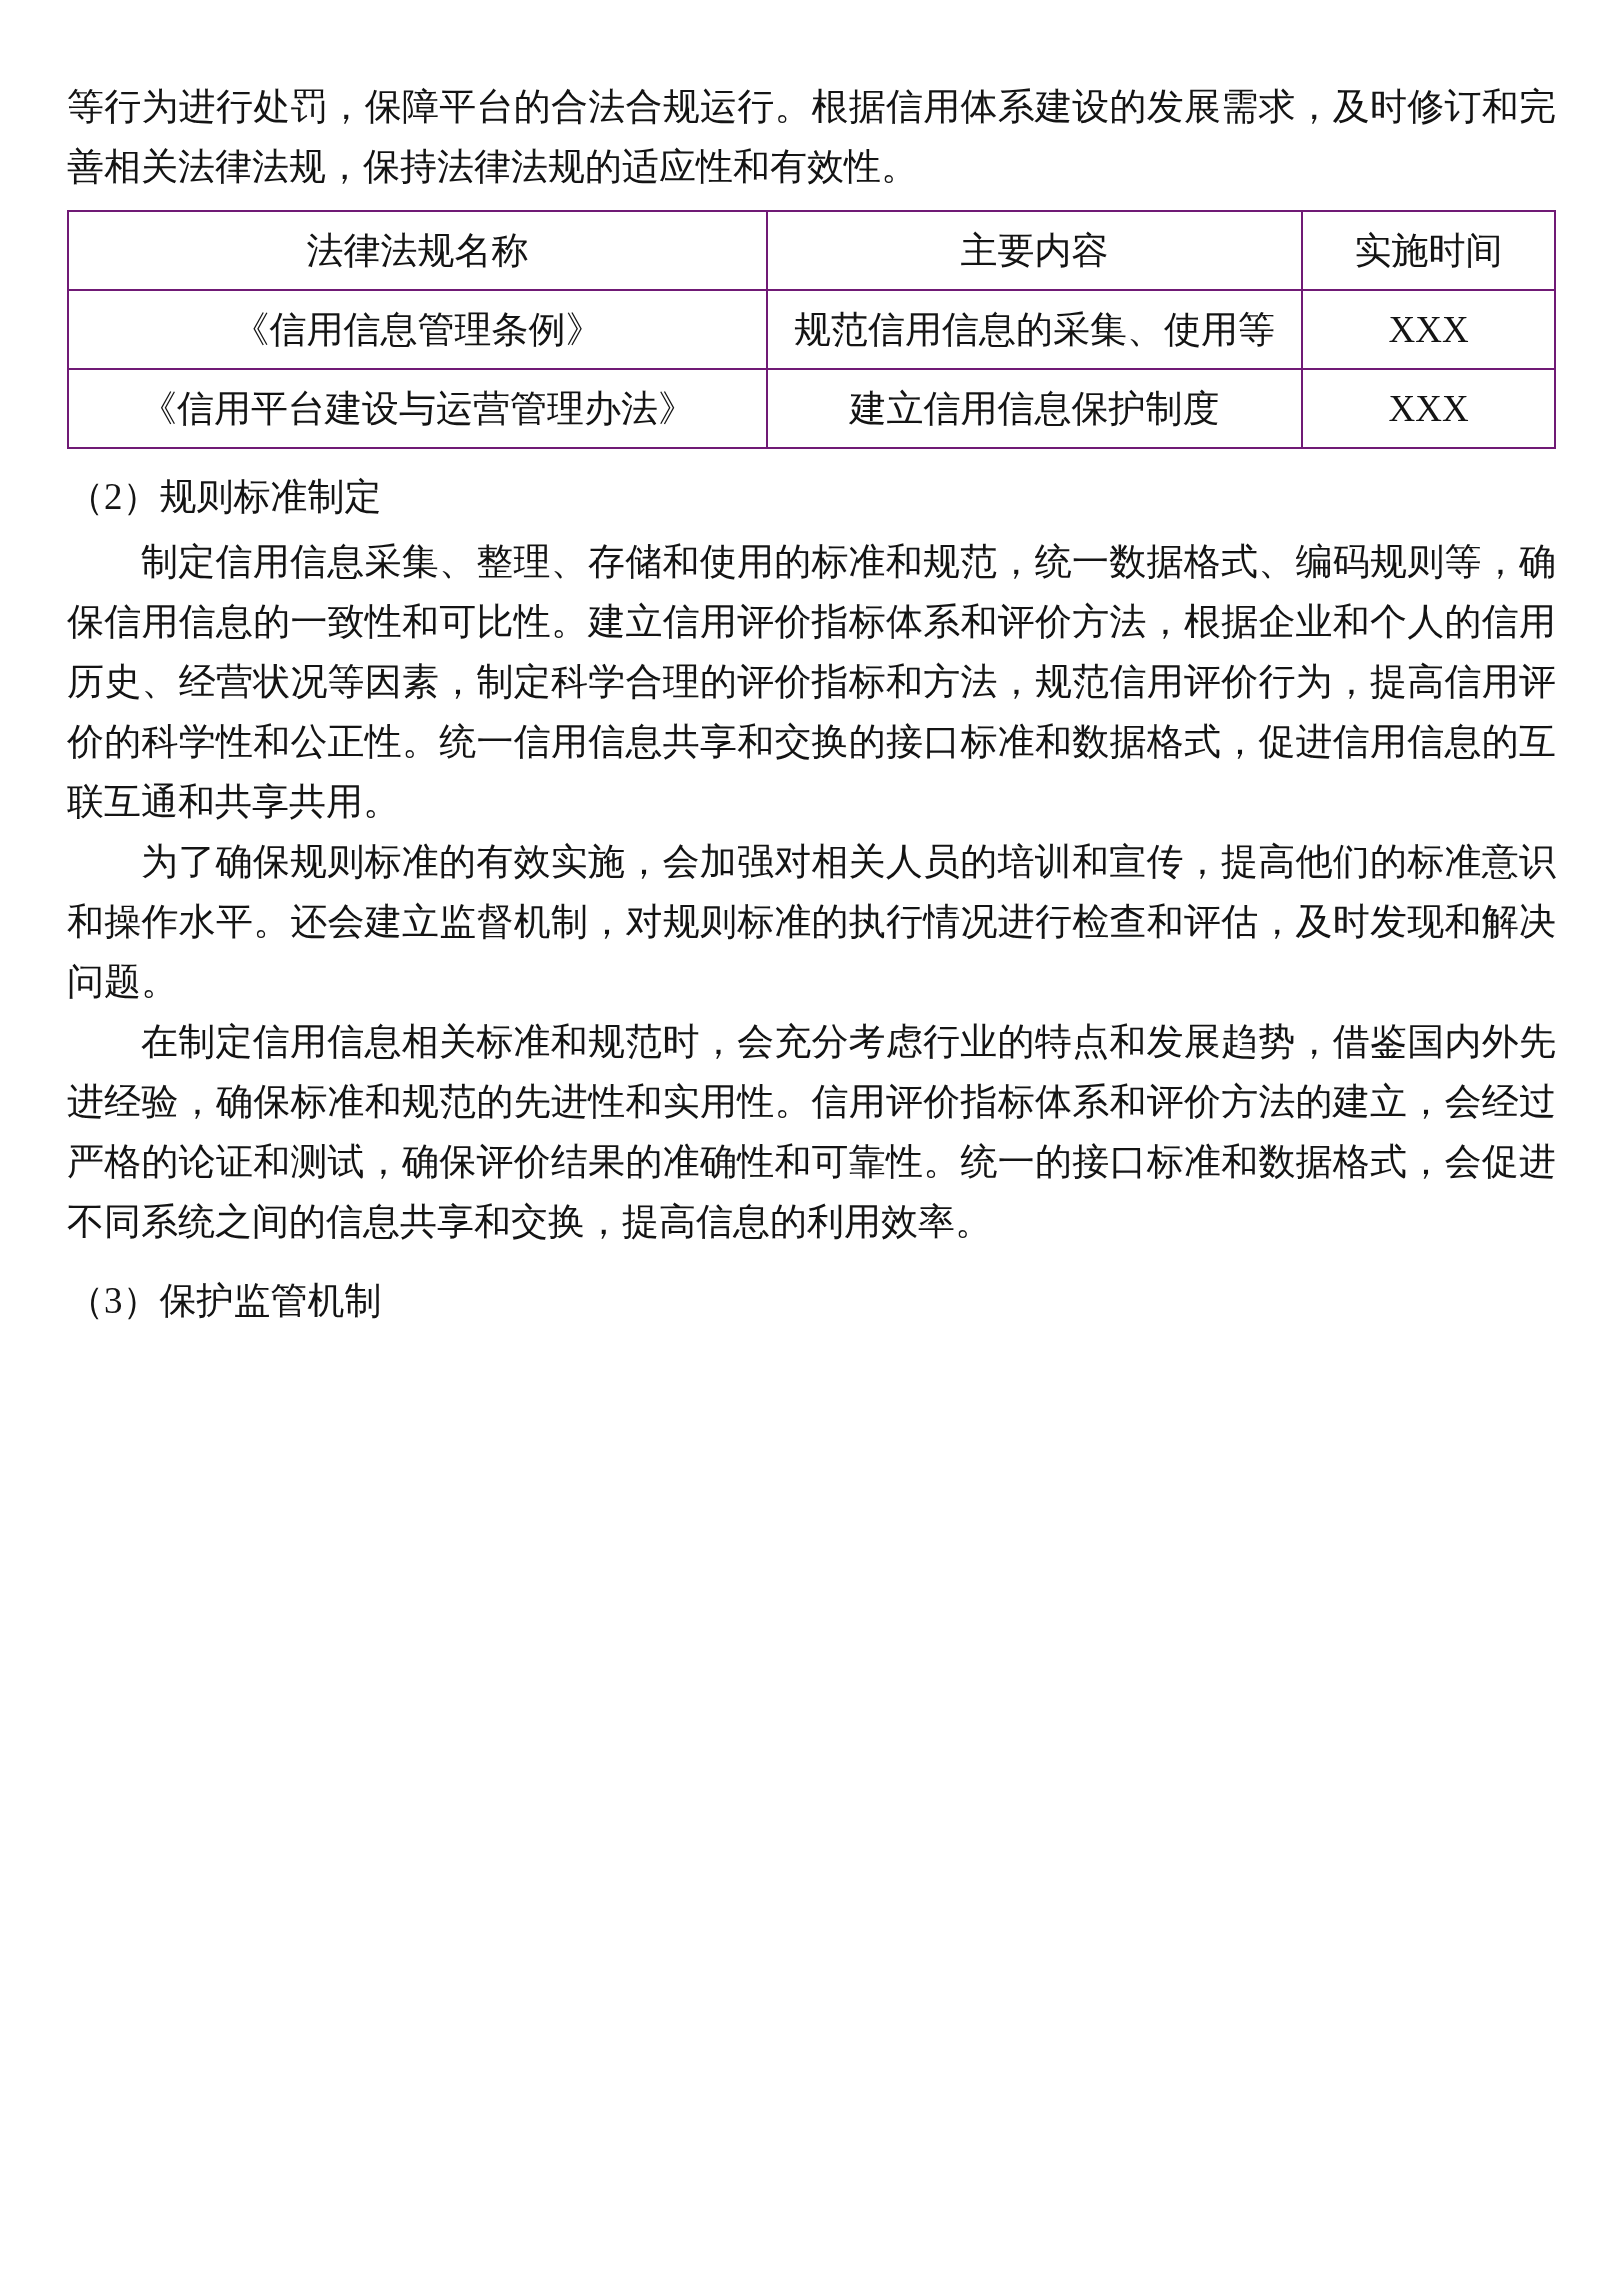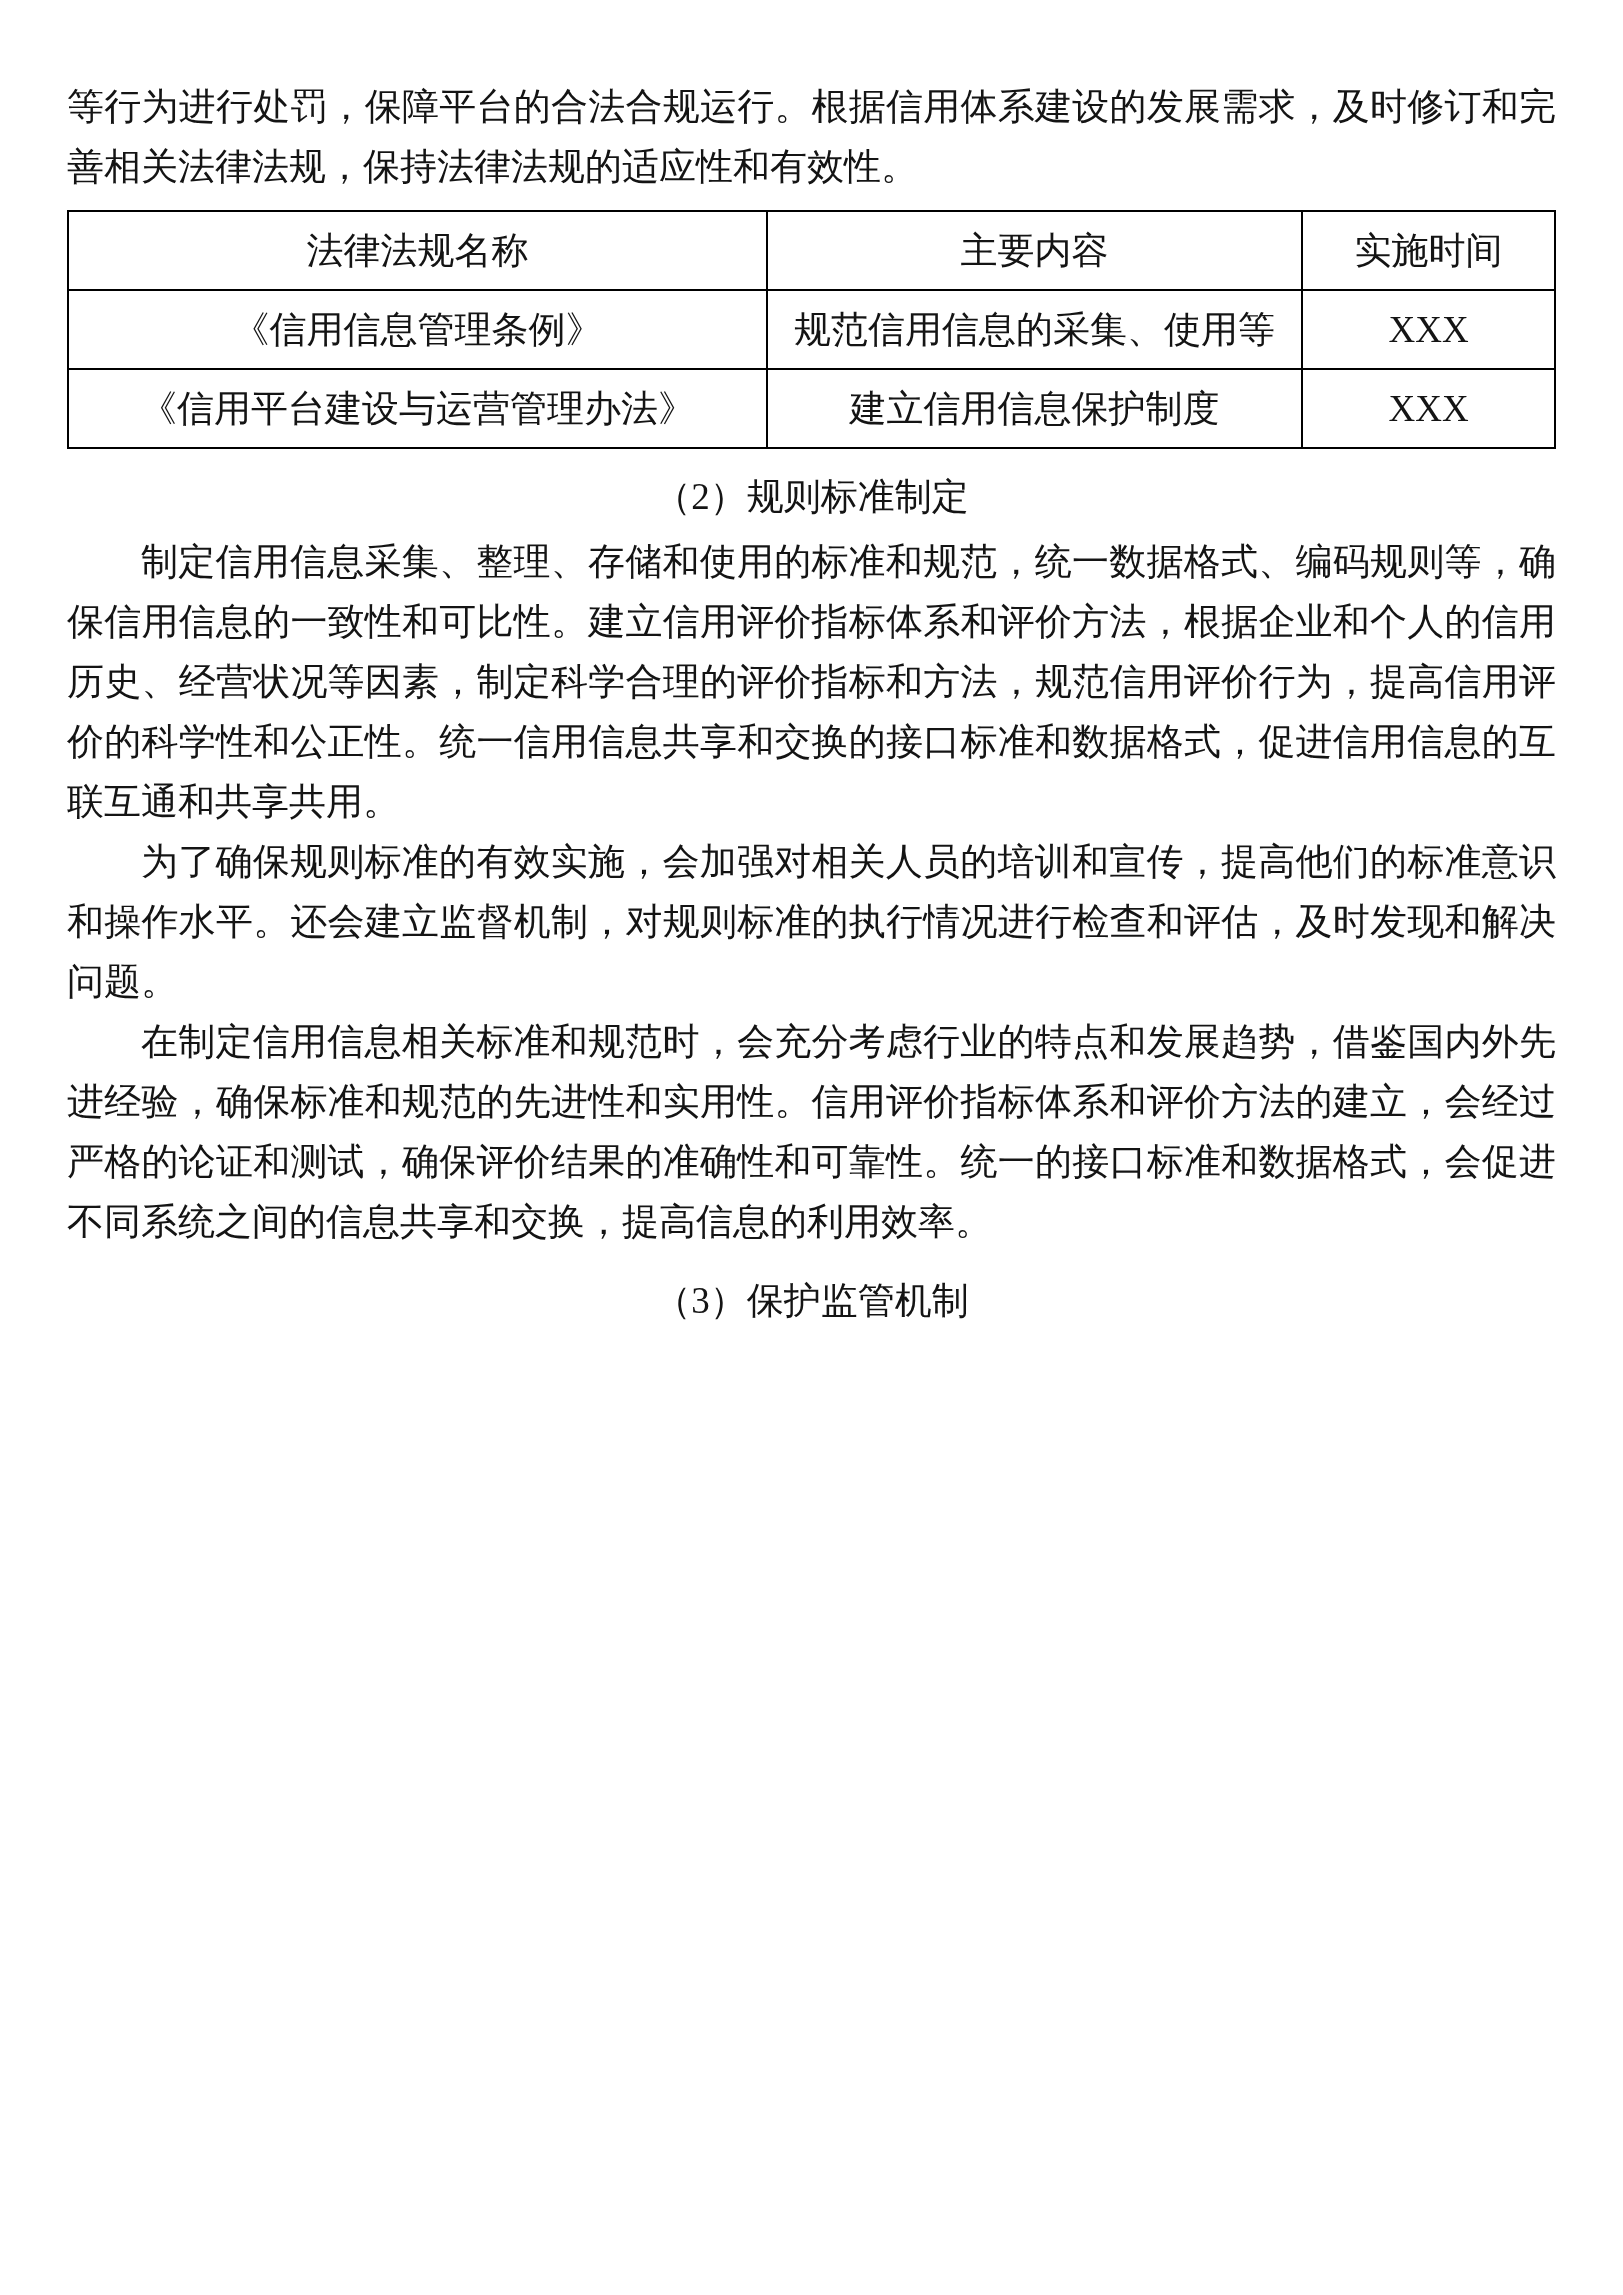--- a/index.html
+++ b/index.html
@@ -22,31 +22,31 @@
   .para {
     margin: 0;
     text-align: justify;
     text-indent: 2em;
   }
   .para.no-indent {
     text-indent: 0;
   }
   .heading {
     margin: 18.3px 0 5.2px 0;
-    text-align: center;
+    text-align: left;
     text-indent: 0;
   }
   table.law-table {
     width: 100%;
     border-collapse: collapse;
     table-layout: fixed;
     margin: 13px 0 13px 0;
   }
   table.law-table td {
-    border: 2px solid #000000;
+    border: 2px solid #701a75;
     height: 79px;
     text-align: center;
     vertical-align: middle;
     padding: 3.9px 7.9px;
     font-weight: normal;
     line-height: 47px;
     box-sizing: border-box;
   }
   col.c1 { width: 47%; }
   col.c2 { width: 36%; }

